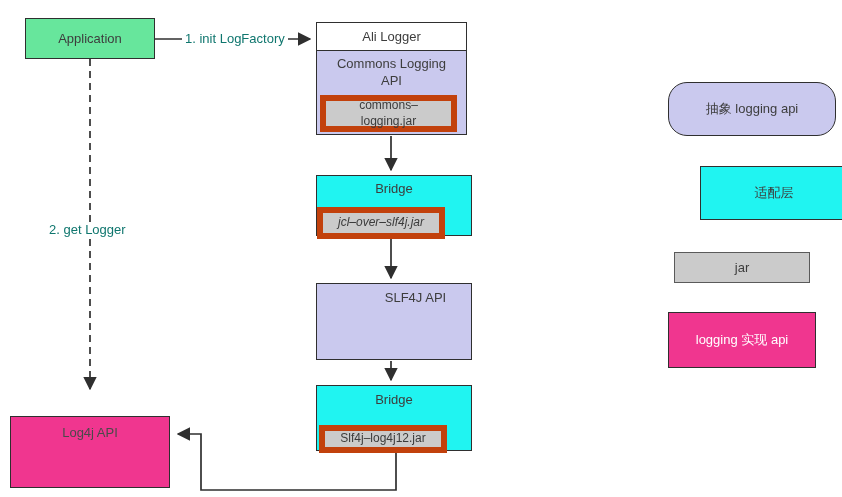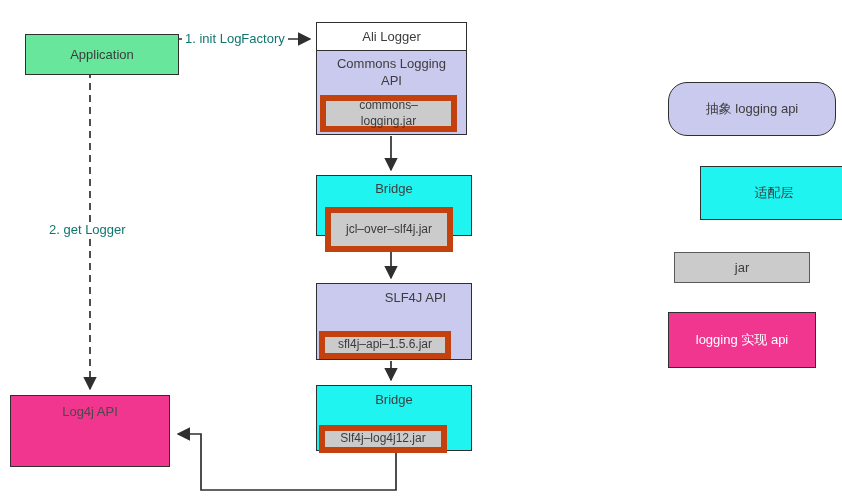--- a/index.html
+++ b/index.html
@@ -38,54 +38,53 @@
     <line x1="391" y1="136" x2="391" y2="170" stroke="#2f2f2f" stroke-width="1.7" marker-end="url(#arrw)"></line>
     <line x1="391" y1="237" x2="391" y2="278" stroke="#2f2f2f" stroke-width="1.7" marker-end="url(#arrw)"></line>
     <line x1="391" y1="361" x2="391" y2="380" stroke="#2f2f2f" stroke-width="1.7" marker-end="url(#arrw)"></line>
     <line x1="90" y1="59" x2="90" y2="389" stroke="#2f2f2f" stroke-width="1.7" stroke-dasharray="7 5" marker-end="url(#arrw)"></line>
     <path d="M396,451 L396,490 L201,490 L201,434 L178,434" fill="none" stroke="#2f2f2f" stroke-width="1.7" marker-end="url(#arrw)"></path>
   </svg>
 
   <div class="edge-label" style="left:182px;top:31px;">1. init LogFactory</div>
   <div class="edge-label" style="left:46px;top:222px;">2. get Logger</div>
 
-  <div class="box green center" style="left:25px;top:34px;width:154px;height:41px;">
+  <div class="box green center" style="left:25px;top:18px;width:130px;height:41px;">
     <span class="title">Application</span>
   </div>
 
   <div class="box" style="left:316px;top:22px;width:151px;height:113px;background:#ffffff;">
     <div class="abs center" style="left:0;top:0;right:0;height:28px;border-bottom:1px solid #2f2f2f;background:#ffffff;">
       <span class="title">Ali Logger</span>
     </div>
     <div class="abs lavender" style="left:0;top:28px;right:0;bottom:0;">
       <div class="hdr title" style="top:5px;line-height:1.3;">
         <span style="display:inline-block;max-width:120px;">Commons Logging API</span>
       </div>
       <div class="jar" style="left:3px;top:44px;width:137px;height:37px;">
         <span style="display:inline-block;max-width:82px;">commons–logging.jar</span>
       </div>
     </div>
   </div>
 
   <div class="box cyan" style="left:316px;top:175px;width:156px;height:61px;">
     <div class="hdr title" style="top:5px;">Bridge</div>
-    <div class="jar" style="left:8px;top:31px;width:128px;height:45px;">jcl–over–slf4j.jar</div>
+    <div class="jar" style="left:0;top:31px;width:128px;height:32px;font-style:italic;">jcl–over–slf4j.jar</div>
   </div>
 
   <div class="box lavender" style="left:316px;top:283px;width:156px;height:77px;">
     <div class="hdr title" style="top:6px;margin-left:43px;">SLF4J API</div>
-    <div class="jar" style="left:2px;top:47px;width:132px;height:28px;">sfl4j–api–1.5.6.jar</div>
   </div>
 
   <div class="box cyan" style="left:316px;top:385px;width:156px;height:66px;">
     <div class="hdr title" style="top:6px;">Bridge</div>
     <div class="jar" style="left:2px;top:39px;width:128px;height:28px;">Slf4j–log4j12.jar</div>
   </div>
 
-  <div class="box pink" style="left:10px;top:395px;width:160px;height:72px;">
+  <div class="box pink" style="left:10px;top:416px;width:160px;height:72px;">
     <div class="hdr title" style="top:8px;color:#4a4a4a;">Log4j API</div>
   </div>
 
   <div class="box lavender center" style="left:668px;top:82px;width:168px;height:54px;border-radius:19px;">
     <span class="legend-label">抽象 logging api</span>
   </div>
   <div class="box cyan center" style="left:668px;top:166px;width:148px;height:54px;margin-left:32px;">
     <span class="legend-label">适配层</span>
   </div>
   <div class="center grayjar" style="position:absolute;left:674px;top:252px;width:136px;height:31px;box-sizing:border-box;">

